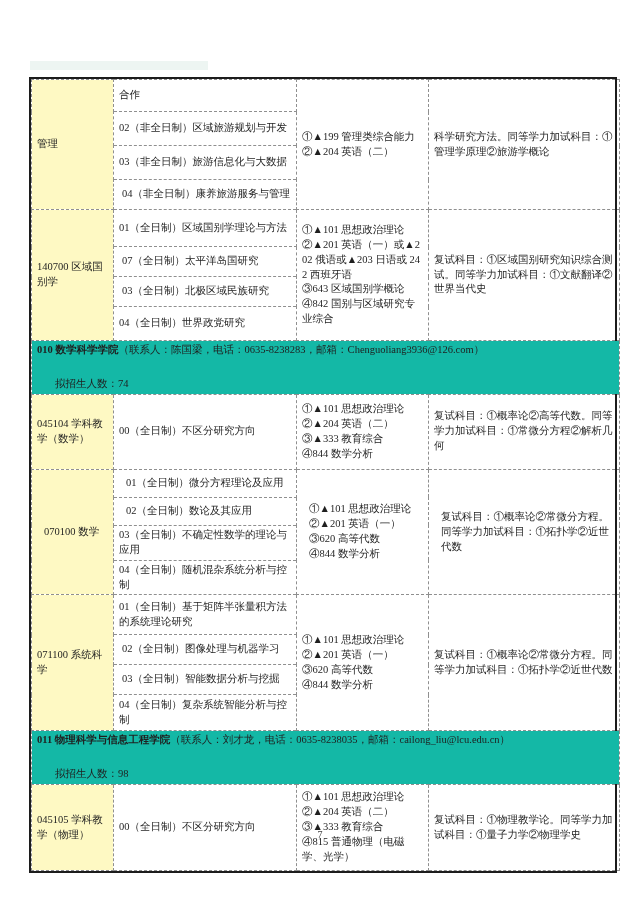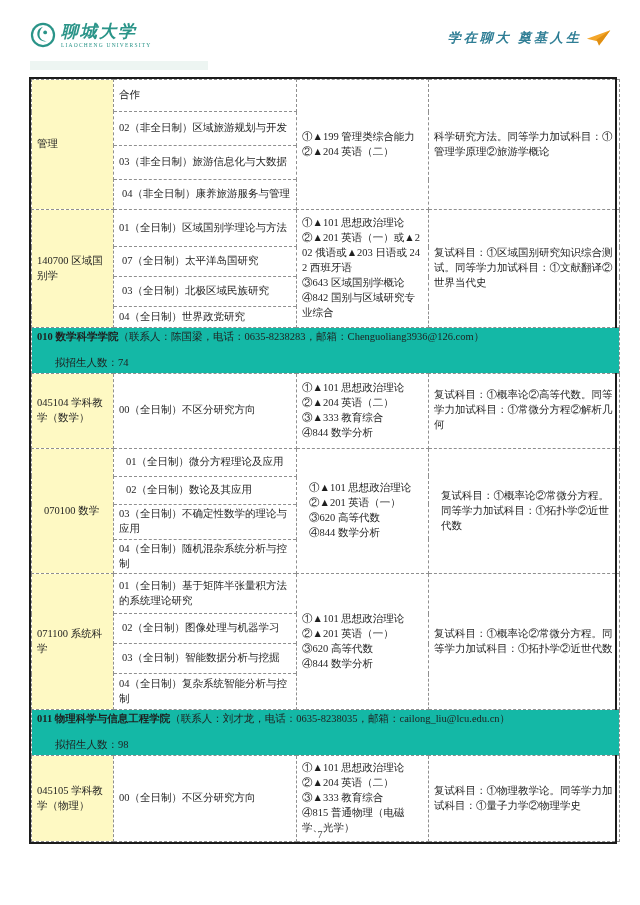--- a/index.html
+++ b/index.html
@@ -30,54 +30,33 @@
     border:1px dashed #8f8f8f;padding:2px 5px;vertical-align:middle;
     word-break:break-all;overflow:hidden;box-sizing:border-box;
   }
   td.c1{background:#fef9c3;font-weight:normal;padding-left:7px;padding-right:4px;}
   td.c2{padding-left:6px;}
   td.c3{white-space:pre-line;padding-left:6px;}
   td.c4{padding-left:6px;padding-right:5px;}
   td.vtop{vertical-align:top;padding-top:3px;}
   td.banner{background:#14b8a6;padding:3px 6px 4px 6px;vertical-align:top;}
   .b-title{font-weight:bold;}
-  .b-line2{padding-left:18px;margin-top:11px;} tr.rh28>td{height:28px;padding-left:12px;} tr.rh30>td{height:30px;padding-left:8px;}
-  tr.rh31>td{height:21px;} tr.rh32>td{height:32px;} tr.rh34>td{height:34px;}
+  .b-line2{padding-left:18px;margin-top:19px;} tr.rh28>td{height:28px;padding-left:12px;} tr.rh30>td{height:30px;padding-left:8px;}
+  tr.rh31>td{height:34px;} tr.rh32>td{height:32px;} tr.rh34>td{height:34px;}
   tr.rh36>td{height:36px;} tr.rh37>td{height:37px;} tr.rh40>td{height:40px;}
   tr.rh33>td{height:33px;} tr.rh75>td{height:75px;} tr.rh86>td{height:86px;}
   
   .footer{position:absolute;left:0;top:829px;width:640px;text-align:center;
     font-size:10px;color:#444;font-family:"Liberation Serif",serif;}
 </style>
 </head>
 <body>
 
 <div class="page">
 
-  <div class="header">
-    <div class="logo">
-      <svg class="logo-mark" viewBox="0 0 30 30">
-        <circle cx="15" cy="15" r="14" fill="#2a9488"></circle>
-        <circle cx="15" cy="15" r="11.5" fill="#ffffff"></circle>
-        <path d="M15 5.5 C9 7 7 13 9.5 18 C11 21 15 23.5 19.5 22 C14 22 10.5 18.5 11 13.5 C11.4 9.5 13 7 15 5.5 Z" fill="#2a9488"></path>
-        <circle cx="17.5" cy="12" r="2.2" fill="#2a9488"></circle>
-      </svg>
-      <div class="logo-text">
-        <div class="logo-cn">聊城大学</div>
-        <div class="logo-en">LIAOCHENG UNIVERSITY</div>
-      </div>
-    </div>
-    <div class="slogan-wrap">
-      <span class="slogan">学在聊大 奠基人生</span>
-      <svg class="plane" viewBox="0 0 30 22">
-        <path d="M1 12 L28 2 L18 16 Z" fill="#f4a62a"></path>
-        <path d="M12 13 L28 2 L15 20 L13 15 Z" fill="#e08f12"></path>
-      </svg>
-    </div>
-  </div>
 
   <div class="deco-strip"></div>
 
   <div class="table-wrap">
     <table class="main">
       <colgroup>
         <col style="width:82px">
           <col style="width:183px">
           <col style="width:132px">
           <col style="width:191px">

